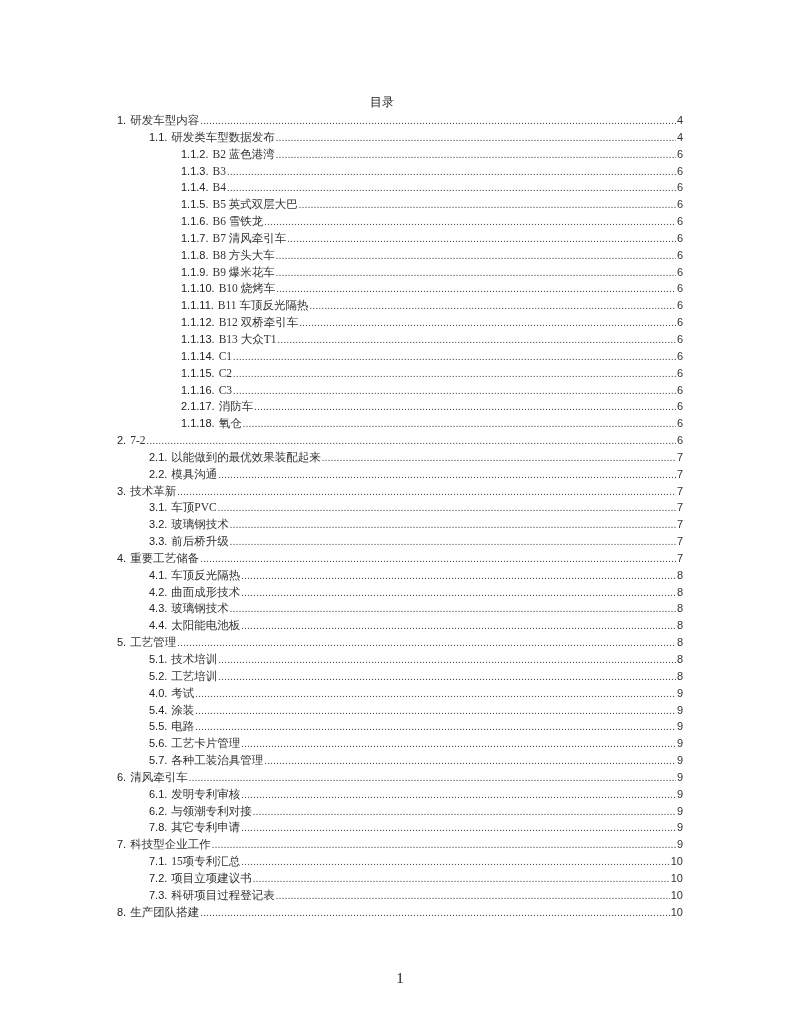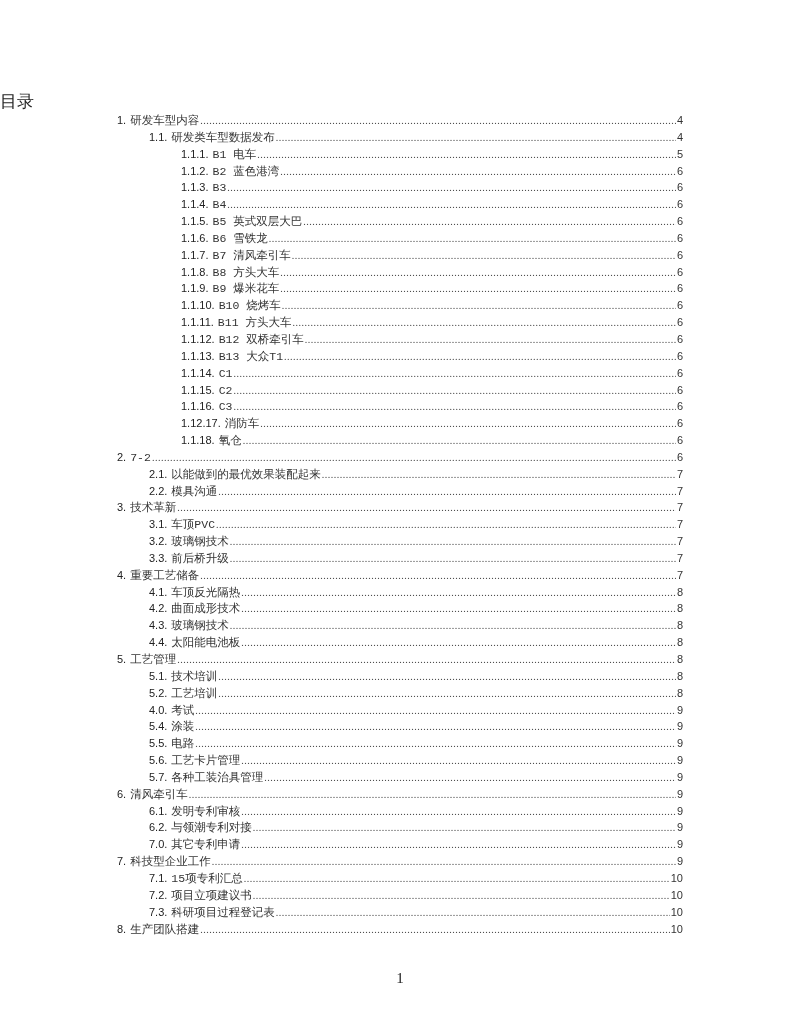--- a/index.html
+++ b/index.html
@@ -1,28 +1,28 @@
 <!DOCTYPE html>
 <html><head>
 <meta charset="utf-8">
 <style>
   html, body { margin: 0; padding: 0; background: #ffffff; }
   body { width: 800px; height: 1035px; position: relative; overflow: hidden;
          font-family: "Liberation Serif", "DejaVu Serif", serif; color: #111; }
   .page { position: absolute; left: 0; top: 0; width: 800px; height: 1035px; background: #fff; }
-  .toc-title { position: absolute; top: 93px; left: 0; width: 764px; text-align: left;
-               font-size: 17px; line-height: 18px; color: #222; }
+  .toc-title { position: absolute; top: 93px; left: 0; width: 764px; text-align: center;
+               font-size: 12px; line-height: 18px; color: #222; }
   .toc { position: absolute; top: 112px; left: 117px; width: 566px; }
   .toc-row { display: flex; align-items: baseline; height: 16.85px; line-height: 16.85px;
              font-size: 11.5px; white-space: nowrap; cursor: pointer; }
   .toc-row.l1 { padding-left: 0; }
   .toc-row.l2 { padding-left: 32px; }
   .toc-row.l3 { padding-left: 64px; }
   .toc-num { font-family: "Liberation Sans", "DejaVu Sans", sans-serif; font-size: 11px; color: #222; margin-right: 4px; }
-  .toc-text { color: #333; font-family: Liberation Mono, monospace; }
+  .toc-text { color: #333; }
   .toc-leader { flex: 1; overflow: hidden; margin: 0 1px; color: #444; font-size: 10px; letter-spacing: 0.5px; }
   .toc-leader::after { content: "........................................................................................................................................................................................................................................................................................................"; }
   .toc-page { font-family: "Liberation Sans", "DejaVu Sans", sans-serif; font-size: 11px; color: #333; text-align: right; }
   .page-number { position: absolute; top: 970px; left: 0; width: 800px; text-align: center; font-size: 15px; color: #222; }
 </style>
 </head>
 <body>
 
 <div class="page">
   <div class="toc-title">目录</div>
@@ -33,26 +33,20 @@
         <span class="toc-leader"></span>
         <span class="toc-page">4</span>
       </div>
       <div class="toc-row l2">
         <span class="toc-num">1.1.</span>
         <span class="toc-text">研发类车型数据发布</span>
         <span class="toc-leader"></span>
         <span class="toc-page">4</span>
       </div>
       <div class="toc-row l3">
-        <span class="toc-num">1.1.1.</span>
-        <span class="toc-text">B1 电车</span>
-        <span class="toc-leader"></span>
-        <span class="toc-page">5</span>
-      </div>
-      <div class="toc-row l3">
         <span class="toc-num">1.1.2.</span>
         <span class="toc-text">B2 蓝色港湾</span>
         <span class="toc-leader"></span>
         <span class="toc-page">6</span>
       </div>
       <div class="toc-row l3">
         <span class="toc-num">1.1.3.</span>
         <span class="toc-text">B3</span>
         <span class="toc-leader"></span>
         <span class="toc-page">6</span>
@@ -94,21 +88,21 @@
         <span class="toc-page">6</span>
       </div>
       <div class="toc-row l3">
         <span class="toc-num">1.1.10.</span>
         <span class="toc-text">B10 烧烤车</span>
         <span class="toc-leader"></span>
         <span class="toc-page">6</span>
       </div>
       <div class="toc-row l3">
         <span class="toc-num">1.1.11.</span>
-        <span class="toc-text">B11 方头大车</span>
+        <span class="toc-text">B11 车顶反光隔热</span>
         <span class="toc-leader"></span>
         <span class="toc-page">6</span>
       </div>
       <div class="toc-row l3">
         <span class="toc-num">1.1.12.</span>
         <span class="toc-text">B12 双桥牵引车</span>
         <span class="toc-leader"></span>
         <span class="toc-page">6</span>
       </div>
       <div class="toc-row l3">
@@ -129,21 +123,21 @@
         <span class="toc-leader"></span>
         <span class="toc-page">6</span>
       </div>
       <div class="toc-row l3">
         <span class="toc-num">1.1.16.</span>
         <span class="toc-text">C3</span>
         <span class="toc-leader"></span>
         <span class="toc-page">6</span>
       </div>
       <div class="toc-row l3">
-        <span class="toc-num">1.12.17.</span>
+        <span class="toc-num">2.1.17.</span>
         <span class="toc-text">消防车</span>
         <span class="toc-leader"></span>
         <span class="toc-page">6</span>
       </div>
       <div class="toc-row l3">
         <span class="toc-num">1.1.18.</span>
         <span class="toc-text">氧仓</span>
         <span class="toc-leader"></span>
         <span class="toc-page">6</span>
       </div>
@@ -279,21 +273,21 @@
         <span class="toc-leader"></span>
         <span class="toc-page">9</span>
       </div>
       <div class="toc-row l2">
         <span class="toc-num">6.2.</span>
         <span class="toc-text">与领潮专利对接</span>
         <span class="toc-leader"></span>
         <span class="toc-page">9</span>
       </div>
       <div class="toc-row l2">
-        <span class="toc-num">7.0.</span>
+        <span class="toc-num">7.8.</span>
         <span class="toc-text">其它专利申请</span>
         <span class="toc-leader"></span>
         <span class="toc-page">9</span>
       </div>
       <div class="toc-row l1">
         <span class="toc-num">7.</span>
         <span class="toc-text">科技型企业工作</span>
         <span class="toc-leader"></span>
         <span class="toc-page">9</span>
       </div>

